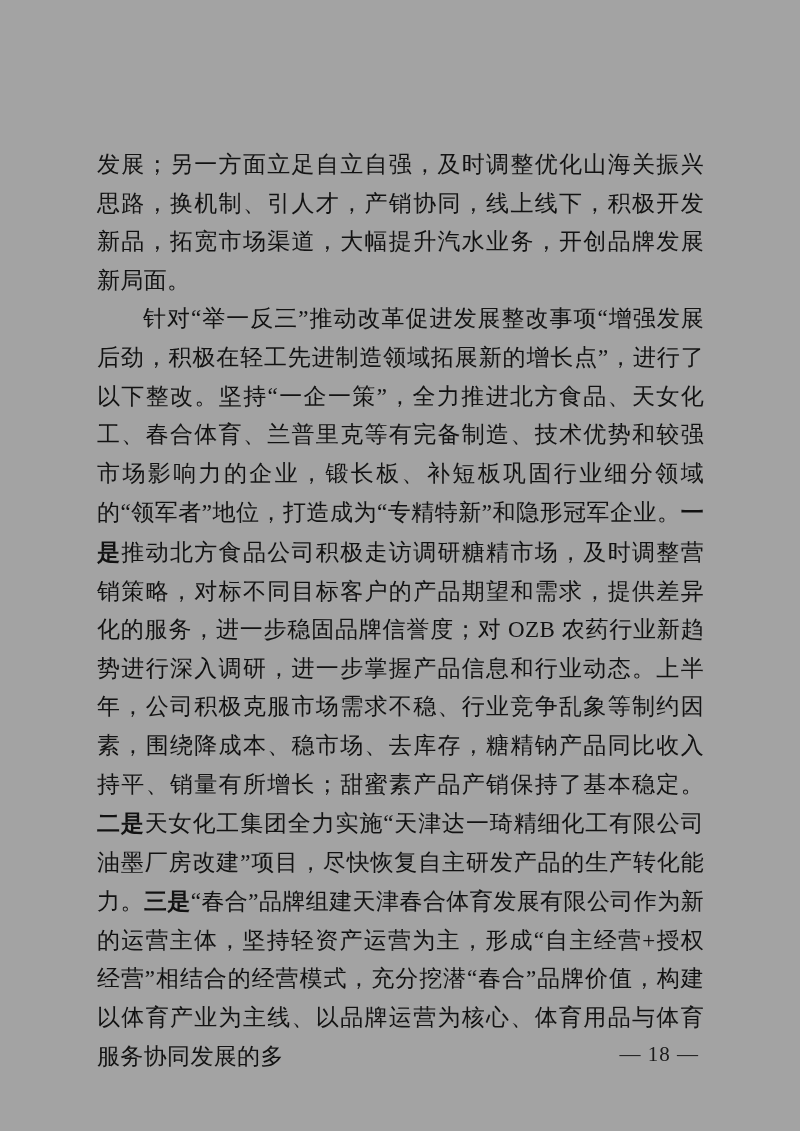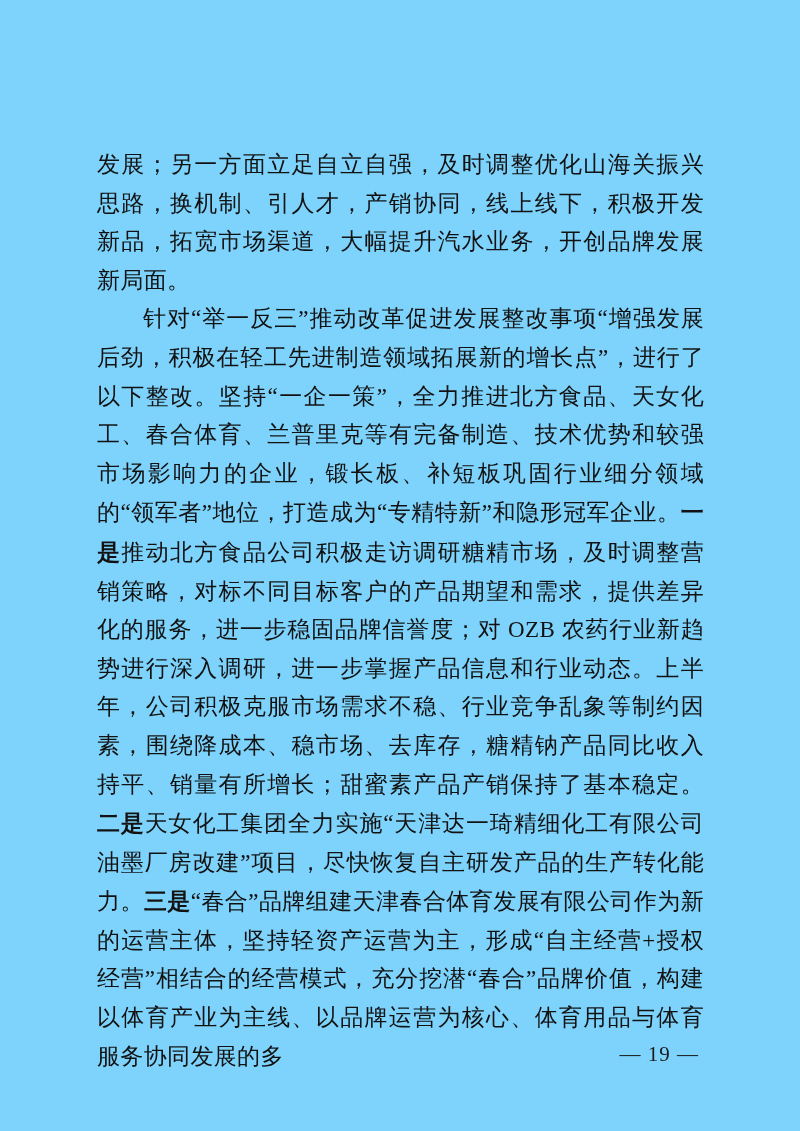--- a/index.html
+++ b/index.html
@@ -5,21 +5,21 @@
   html, body {
     margin: 0;
     padding: 0;
     background: #e8e8e8;
   }
   .page {
     position: relative;
     width: 800px;
     height: 1131px;
     margin: 0 auto;
-    background: #7dd3fc;
+    background: #a3a3a3;
     overflow: hidden;
     font-family: "Liberation Serif", "DejaVu Serif", serif;
     color: #121212;
   }
   .text-block {
     position: absolute;
     left: 97px;
     top: 146px;
     width: 607px;
     font-size: 23px;
@@ -55,15 +55,15 @@
 <div class="page">
 
   <div class="text-block">
 
     <p class="para"><span>发展；另一方面立足自立自强，及时调整优化山海关振兴思路，换机制、引人才，产销协同，线上线下，积极开发新品，拓宽市场渠道，大幅提升汽水业务，开创品牌发展新局面。</span></p>
 
     <p class="para indent"><span>针对“举一反三”推动改革促进发展整改事项“增强发展后劲，积极在轻工先进制造领域拓展新的增长点”，进行了以下整改。坚持“一企一策”，全力推进北方食品、天女化工、春合体育、兰普里克等有完备制造、技术优势和较强市场影响力的企业，锻长板、补短板巩固行业细分领域的“领军者”地位，打造成为“专精特新”和隐形冠军企业。</span><span class="bold-run">一是</span><span>推动北方食品公司积极走访调研糖精市场，及时调整营销策略，对标不同目标客户的产品期望和需求，提供差异化的服务，进一步稳固品牌信誉度；对 OZB 农药行业新趋势进行深入调研，进一步掌握产品信息和行业动态。上半年，公司积极克服市场需求不稳、行业竞争乱象等制约因素，围绕降成本、稳市场、去库存，糖精钠产品同比收入持平、销量有所增长；甜蜜素产品产销保持了基本稳定。</span><span class="bold-run">二是</span><span>天女化工集团全力实施“天津达一琦精细化工有限公司油墨厂房改建”项目，尽快恢复自主研发产品的生产转化能力。</span><span class="bold-run">三是</span><span>“春合”品牌组建天津春合体育发展有限公司作为新的运营主体，坚持轻资产运营为主，形成“自主经营+授权经营”相结合的经营模式，充分挖潜“春合”品牌价值，构建以体育产业为主线、以品牌运营为核心、体育用品与体育服务协同发展的多</span></p>
 
   </div>
 
-  <div class="page-number">— 19 —</div>
+  <div class="page-number">— 18 —</div>
 
 </div>
 
 </body></html>

